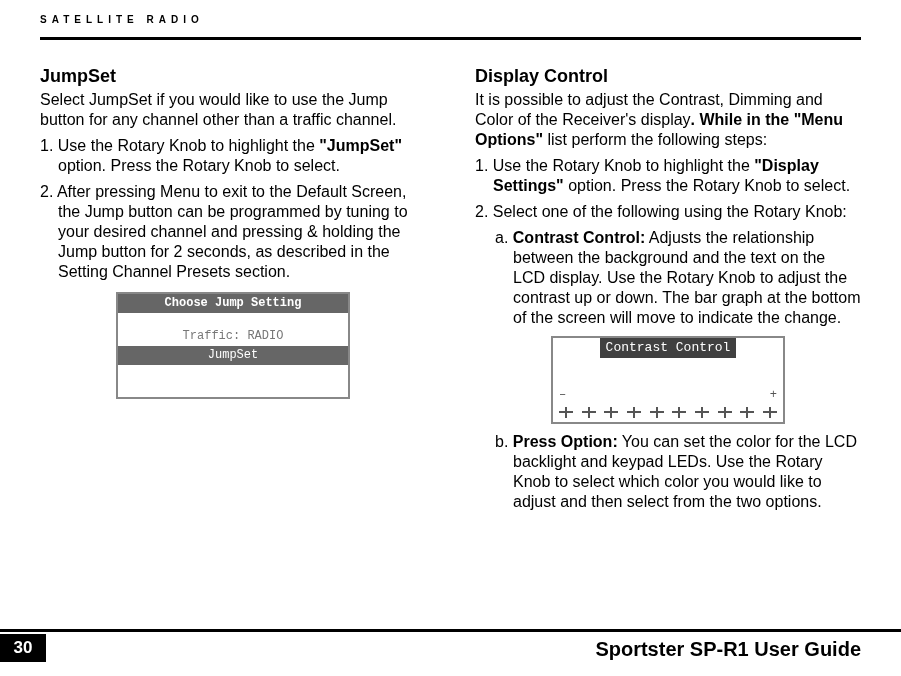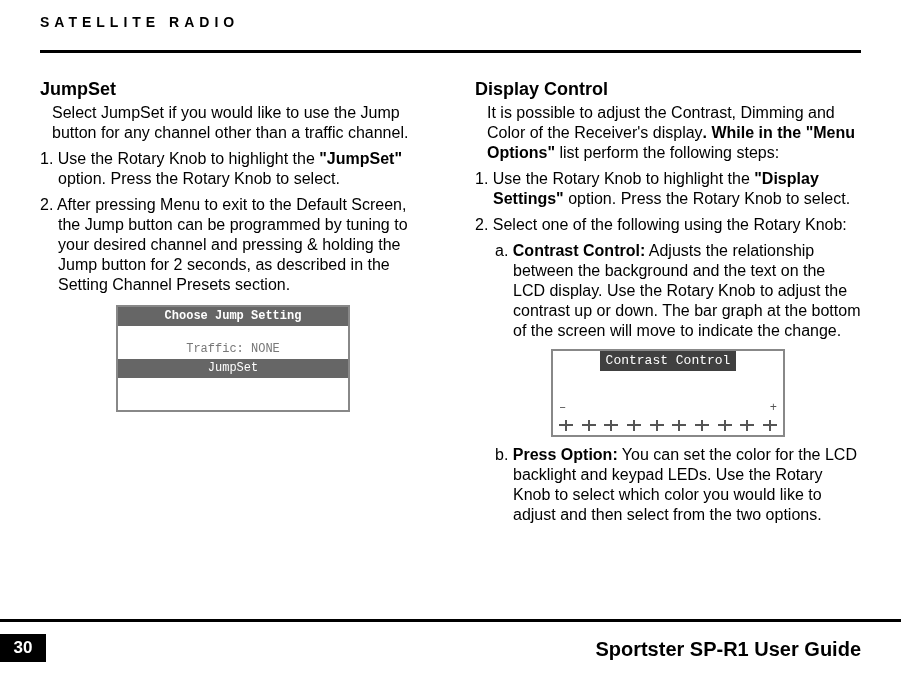--- a/index.html
+++ b/index.html
@@ -18,46 +18,46 @@
   }
   .logo-area {
     font-weight: bold;
     font-style: italic;
     font-size: 28px;
     letter-spacing: 1px;
     line-height: 1;
     margin-bottom: 0;
   }
   .logo-sub {
-    font-size: 14px;
+    font-size: 10px;
     font-style: normal;
     letter-spacing: 5px;
     font-weight: bold;
     margin-top: 2px;
-    margin-bottom: 20px;
+    margin-bottom: 12px;
   }
   .hr {
     border-top: 3px solid #000;
     margin: 0 0 25px 0;
   }
   .cols {
     display: flex;
     gap: 49px;
   }
   .col {
     flex: 1;
     font-size: 16px;
     line-height: 1.25;
   }
   h2 {
     font-size: 18px;
     font-weight: bold;
     margin: 0 0 2px 0;
   }
-  p { margin: 0 0 6px 12px; }
+  p { margin: 0 0 6px 0; }
   .step { margin: 0 0 6px 0; padding-left: 18px; text-indent: -18px;}
   .substep { margin: 0 0 6px 0; padding-left: 38px; text-indent: -18px;}
   .lcd {
     width: 230px;
     margin: 10px auto;
     border: 2px solid #888;
     background: #fff;
     font-family: "Courier New", monospace;
     font-size: 12px;
     text-align: center;
@@ -107,21 +107,21 @@
   .bar:after{
     content:"";
     position:absolute;
     left:6px; width:2px; top:0; bottom:0;
     background:#555;
   }
   .footer {
     position: absolute;
     left:0; right:0; bottom: 14px;
     border-top: 3px solid #000;
-    padding-top: 12px;
+    padding-top: 2px;
   }
   .footer-inner{
     display:flex;
     align-items:flex-start;
     justify-content: space-between;
     padding: 0 40px 0 0;
   }
   .pgnum {
     background:#000;
     color:#fff;
@@ -158,21 +158,21 @@
       <h2>JumpSet</h2>
       <p>Select JumpSet if you would like to use the Jump button for any channel other than a traffic channel.</p>
       <p class="step">
         <span>1. Use the Rotary Knob to highlight the </span><b>"JumpSet"</b><span> option.  Press the Rotary Knob to select.</span>
       </p>
       <p class="step">2. After pressing Menu to exit to the Default Screen, the Jump button can be programmed by tuning to your desired channel and pressing &amp; holding the Jump button for 2 seconds, as described in the Setting Channel Presets section.</p>
 
       <div class="lcd">
         <div class="row hdr">Choose Jump Setting</div>
         <div class="row" style="height:10px"></div>
-        <div class="row">Traffic: NONE</div>
+        <div class="row">Traffic: RADIO</div>
         <div class="row sel">JumpSet</div>
         <div class="blank"></div>
       </div>
     </div>
 
     <div class="col">
       <h2>Display Control</h2>
       <p>
         <span>It is possible to adjust the Contrast, Dimming and Color of the Receiver's display</span><b>. While in the </b><b>"Menu Options"</b><span> list perform the following steps:</span>
       </p>

